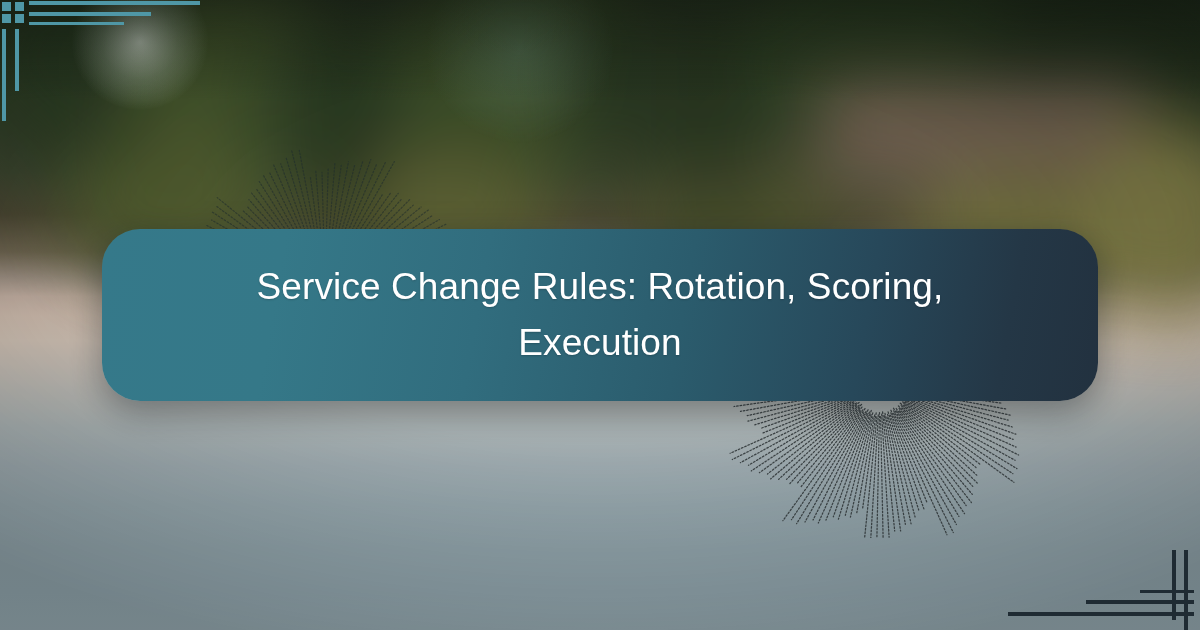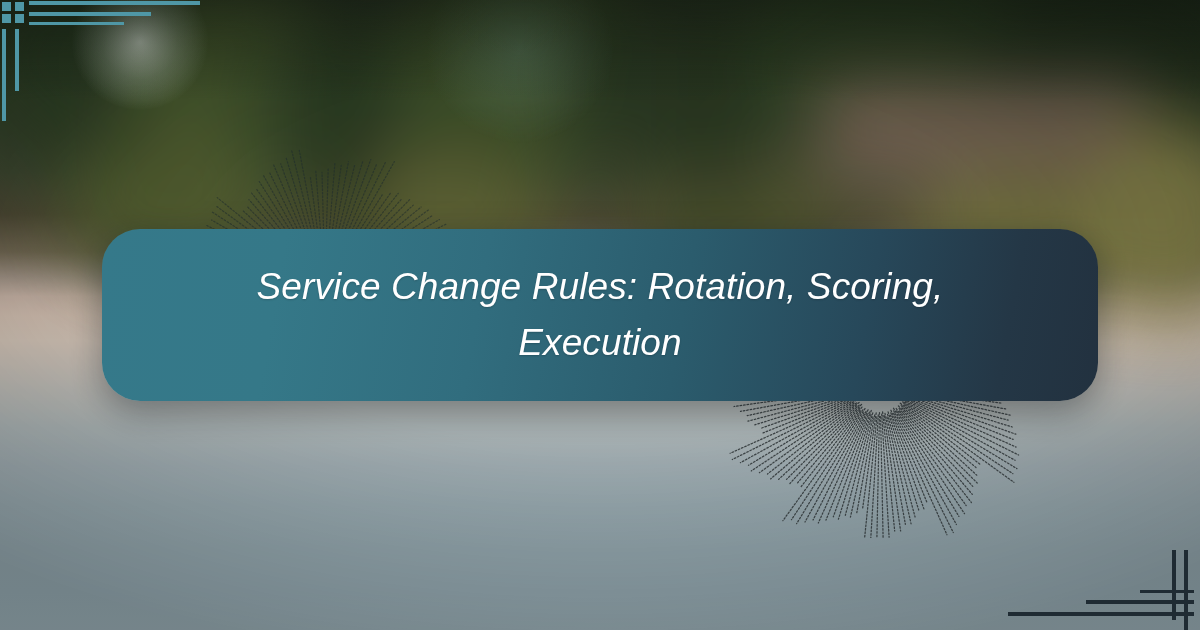--- a/index.html
+++ b/index.html
@@ -102,21 +102,20 @@
     height: 172px;
     z-index: 2;
     border-radius: 38px;
     background: linear-gradient(100deg, #35798a 0%, #357888 18%, #316d7e 38%, #2b5c6d 58%, #27485a 76%, #243746 90%, #22313f 100%);
     box-shadow: 0 10px 34px rgba(8,18,26,.38);
     display: flex;
     align-items: center;
     justify-content: center;
     box-sizing: border-box;
     padding: 6px 52px;
-    font-style: italic;
   }
 
   #card-title {
     margin: 0;
     color: #ffffff;
     font-family: "Liberation Sans", sans-serif;
     font-size: 37px;
     font-weight: 400;
     line-height: 1.52;
     letter-spacing: .1px;

